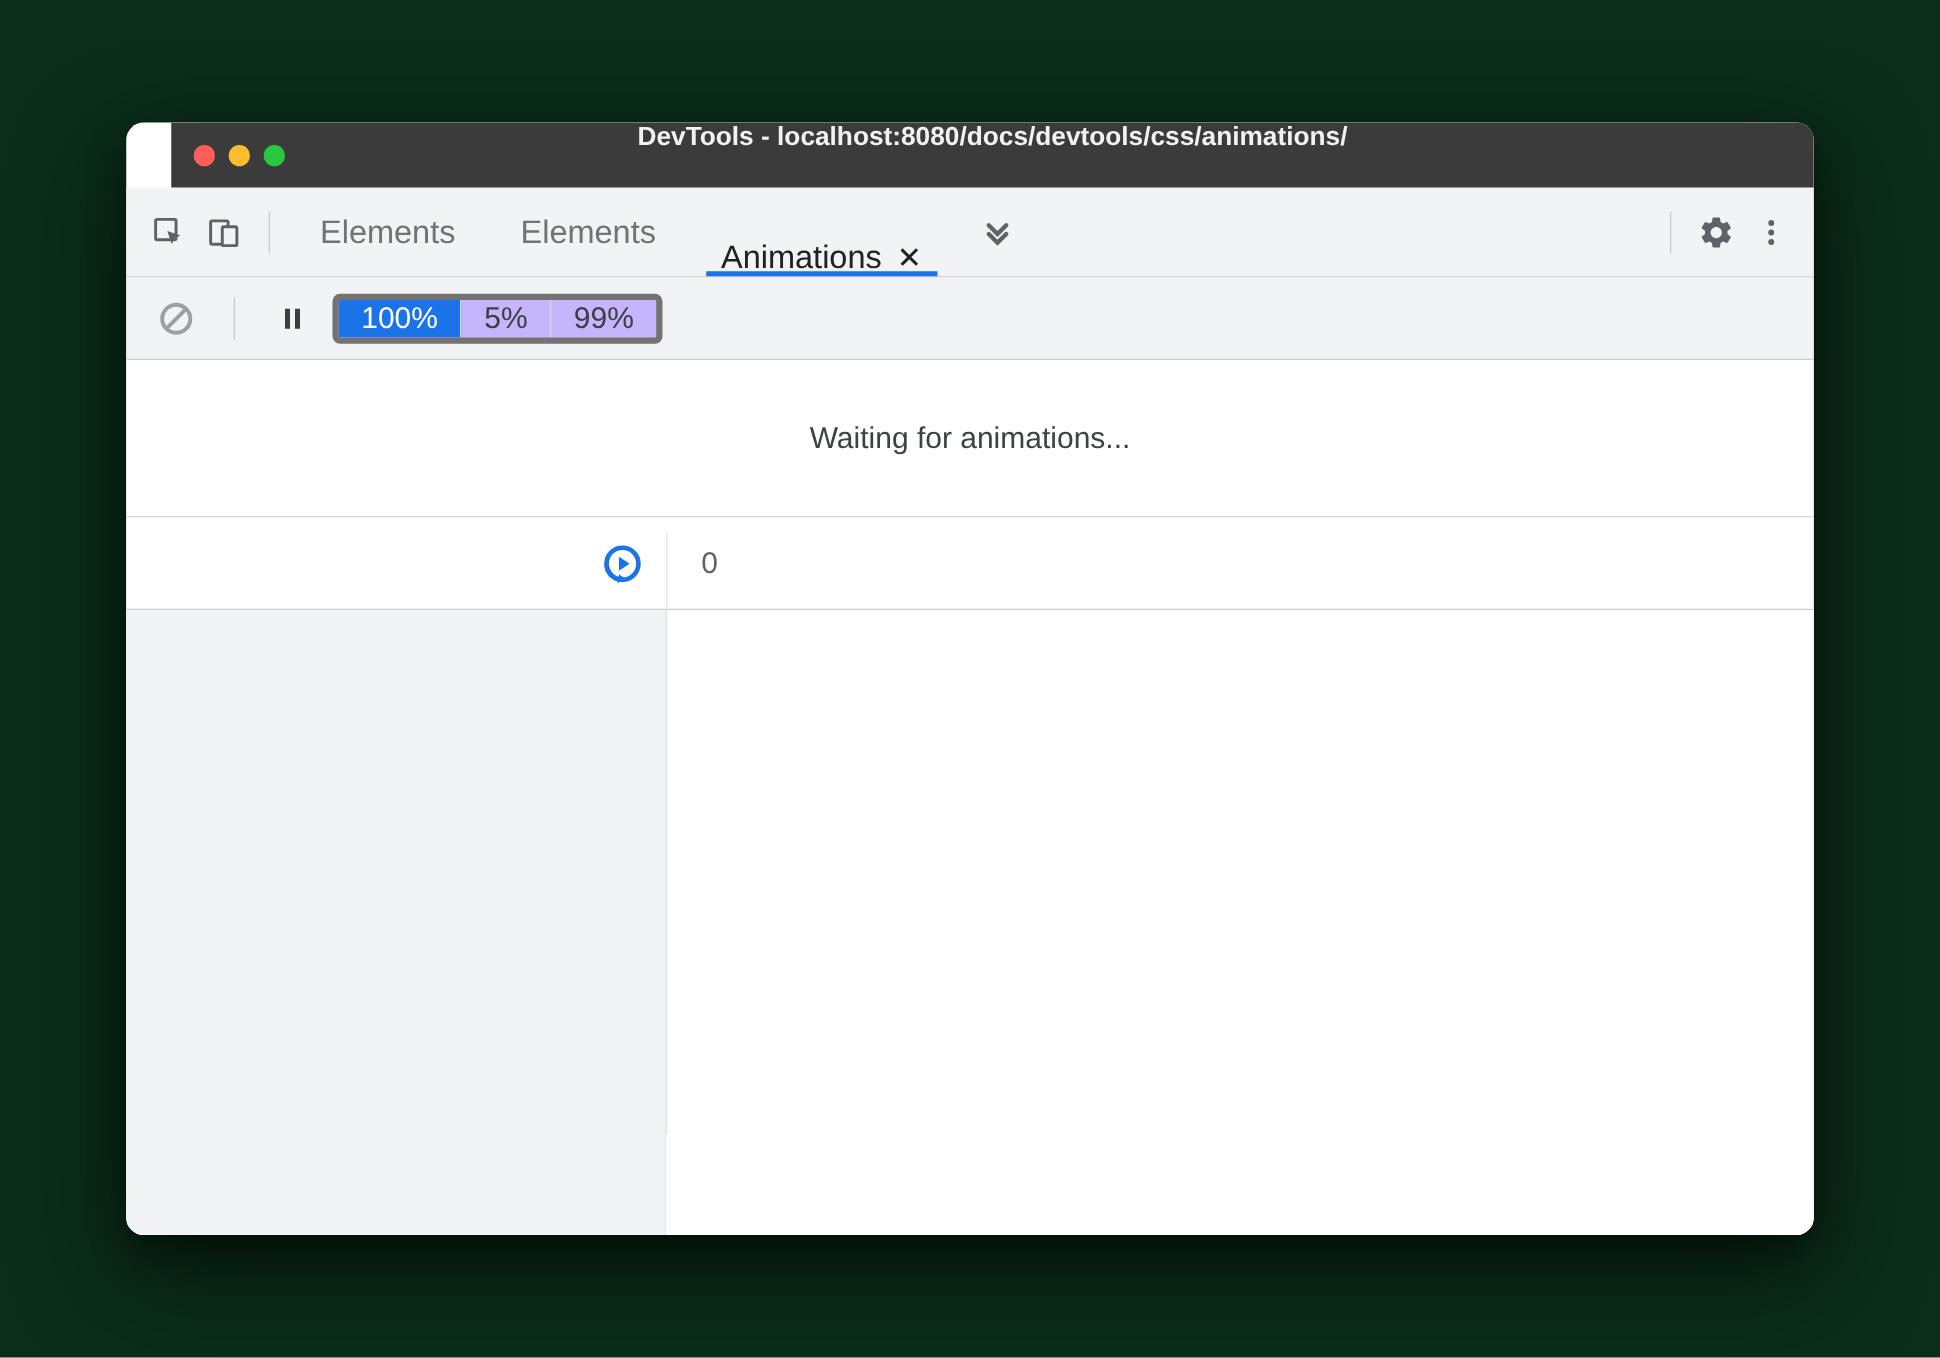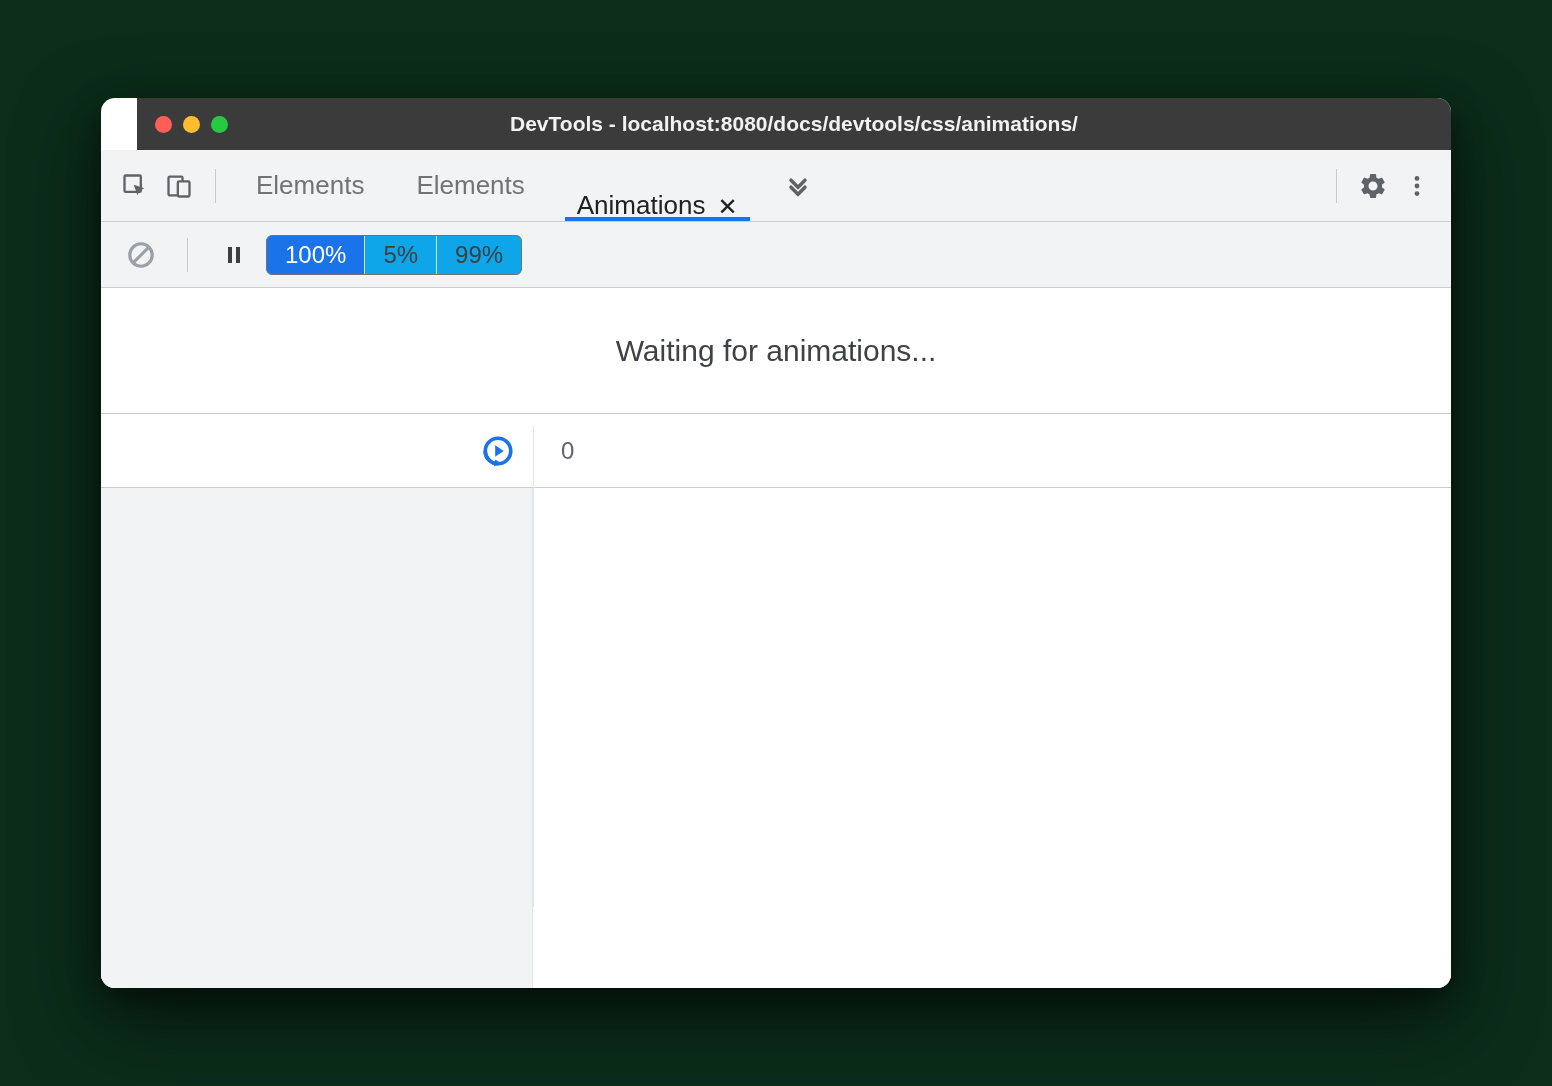--- a/index.html
+++ b/index.html
@@ -20,21 +20,20 @@
     overflow: hidden;
     box-shadow: 0 30px 80px rgba(0,0,0,0.55), 0 10px 30px rgba(0,0,0,0.4);
     display: flex;
     flex-direction: column;
   }
   
   .titlebar {
     height: 52px;
     background: #3b3b3b;
     display: flex;
-    align-items: center;
     padding: 0 18px;
     position: relative;
     margin-left: 36px;
   }
   .traffic {
     display: flex;
     gap: 11px;
     align-items: center;
   }
   .dot { width: 17px; height: 17px; border-radius: 50%; }
@@ -98,24 +97,24 @@
     height: 66px;
     background: #f1f3f4;
     border-bottom: 1px solid #cacdd1;
     display: flex;
     align-items: center;
     padding: 0 18px;
     gap: 10px;
   }
   .speed-group {
     display: flex;
-    border: 1px solid #737373;
+    border: 5px solid #737373;
     border-radius: 6px;
     overflow: hidden;
-    background: #0ea5e9;
+    background: #c4b5fd;
     height: 40px;
   }
   .speed {
     padding: 0 18px;
     font-size: 24px;
     color: #3c4043;
     display: flex; align-items: center;
     cursor: pointer;
     border-right: 1px solid #dadce0;
   }
@@ -124,21 +123,21 @@
     background: #1a73e8;
     color: #fff;
     font-weight: 500;
   }
   
   .waiting {
     height: 126px;
     border-bottom: 1px solid #cacdd1;
     display: flex; align-items: center; justify-content: center;
     color: #3c4246;
-    font-size: 30px;
+    font-size: 24px;
     background: #fff;
   }
   
   .timeline-header {
     height: 74px;
     background: #fff;
     border-bottom: 1px solid #cacdd1;
     display: flex;
     align-items: center;
   }

